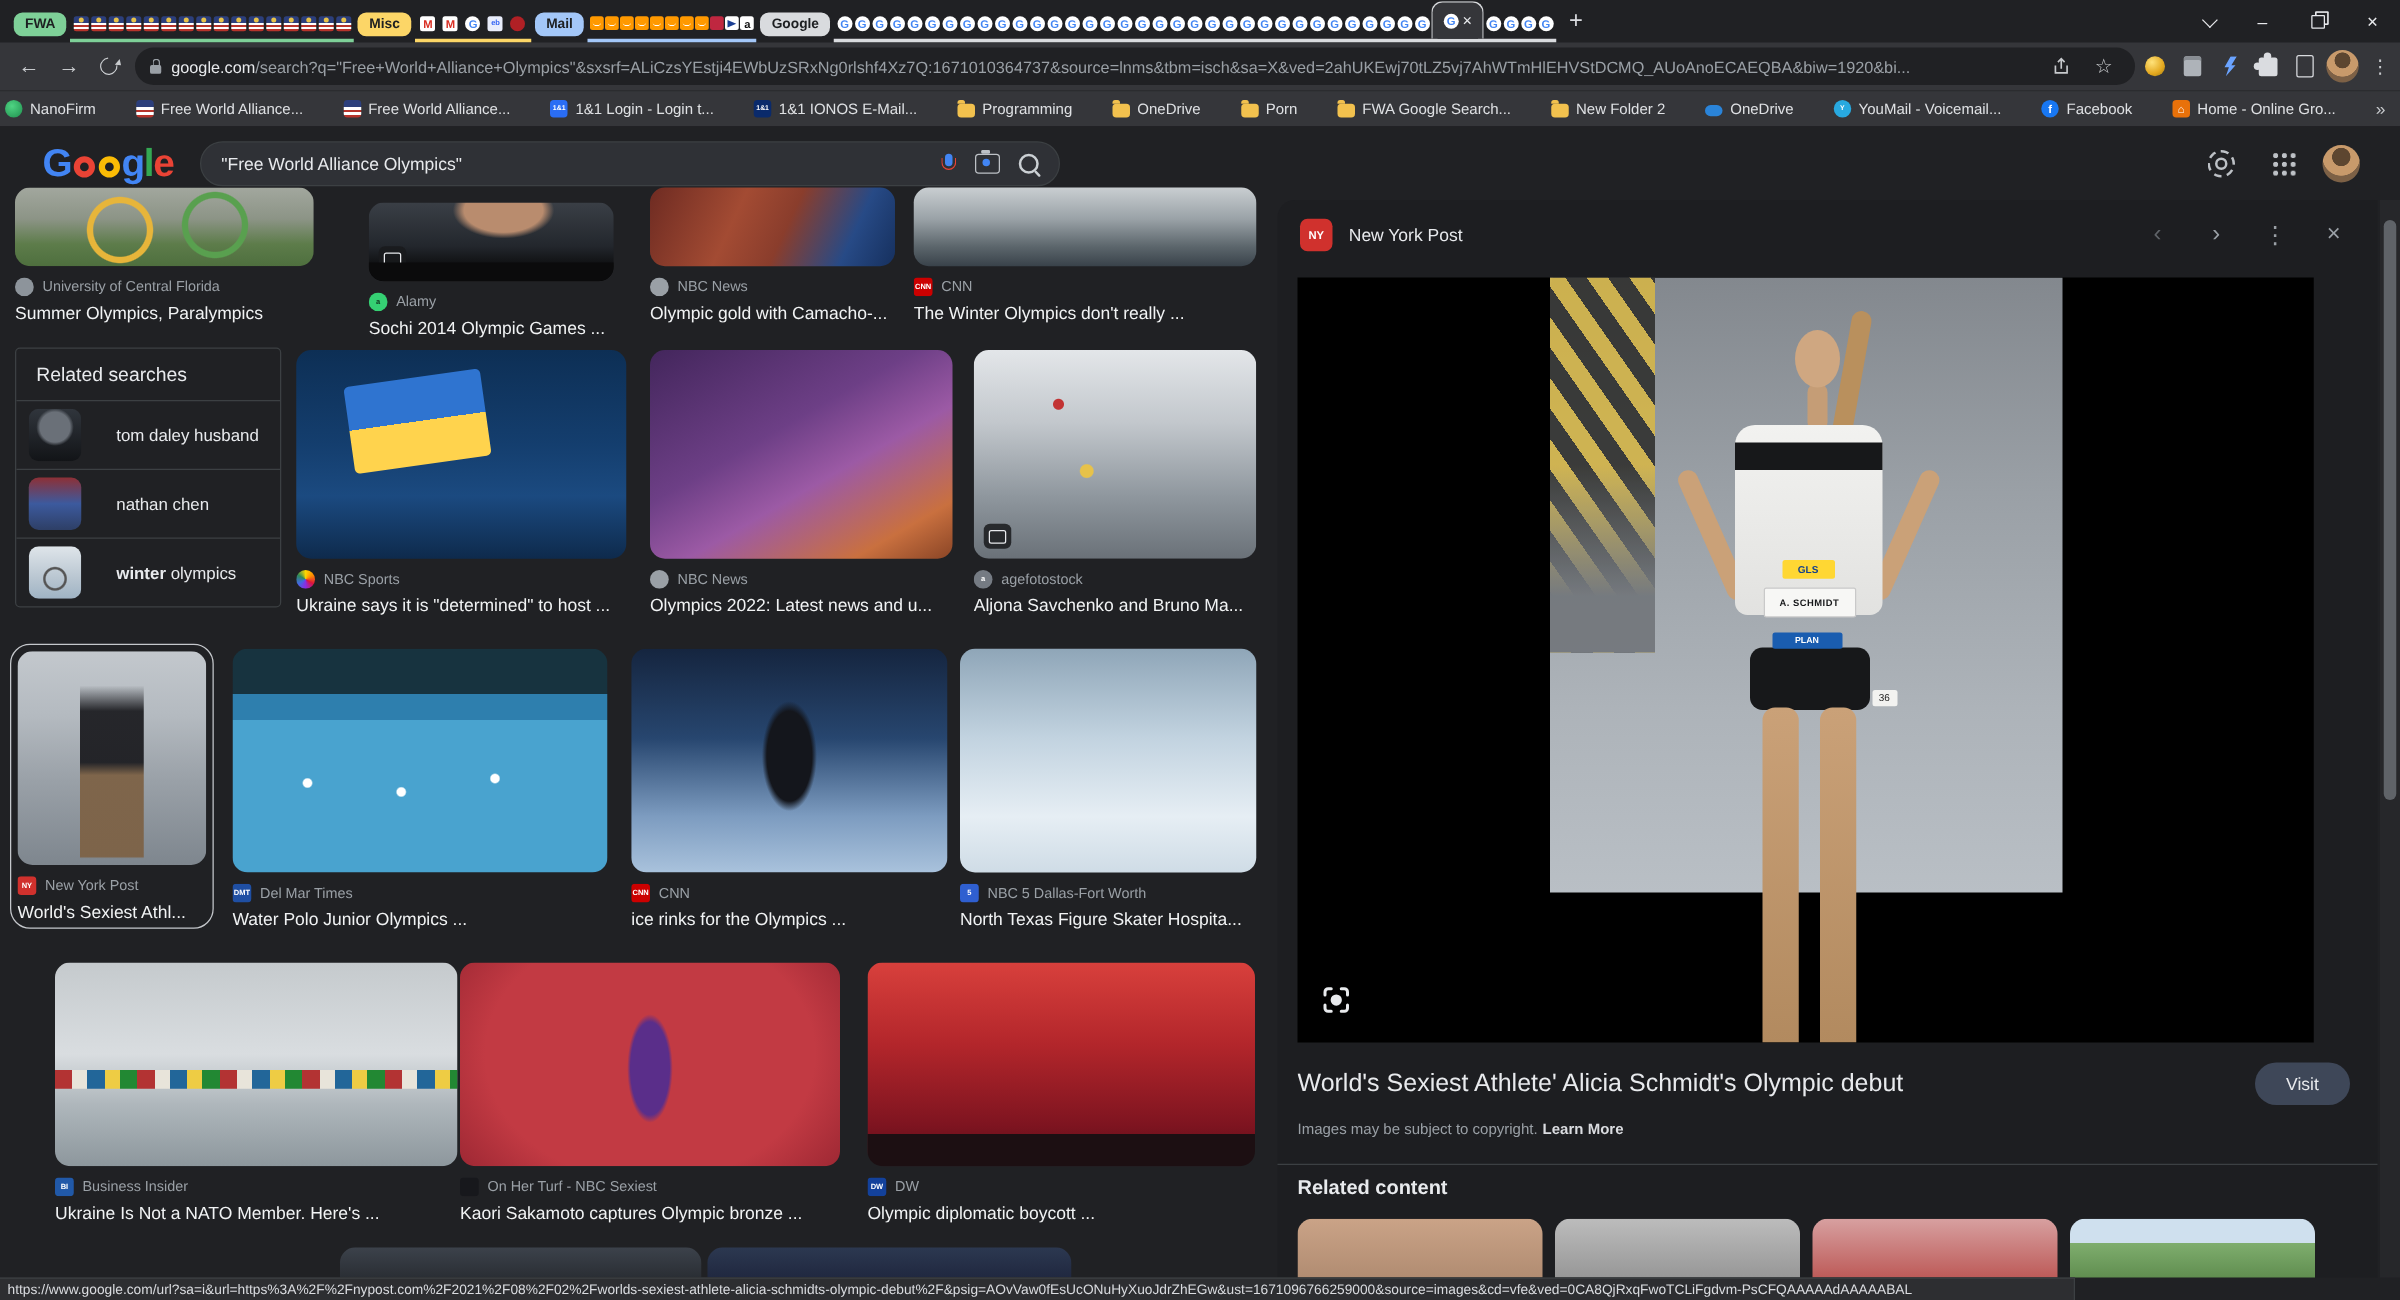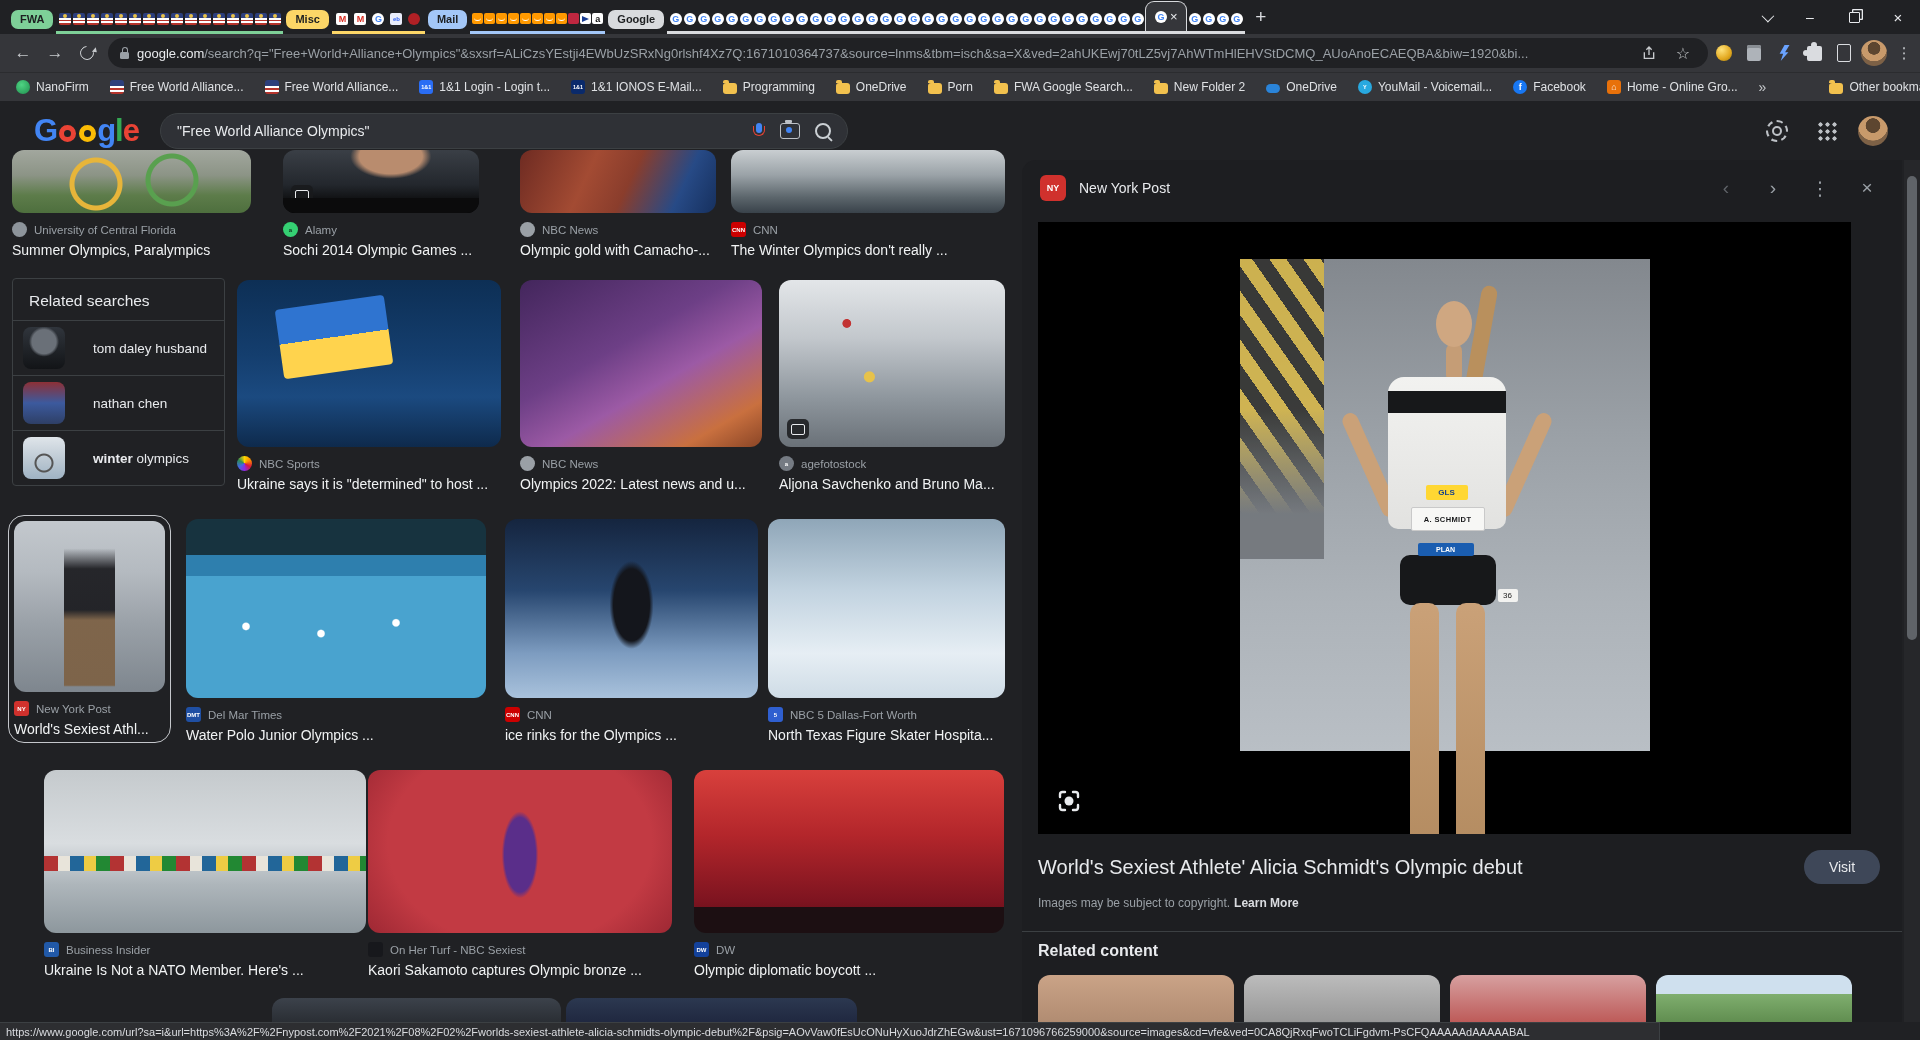--- a/index.html
+++ b/index.html
@@ -61,21 +61,21 @@
   .ext-docs{width:14px;height:16px;background:#aeb3b9;border-radius:2px;box-shadow:inset 0 3px 0 #888d93;}
   .ext-flash{width:11px;height:16px;background:#6aa3ff;clip-path:polygon(55% 0,100% 0,60% 45%,90% 45%,20% 100%,42% 55%,10% 55%);}
   .ext-puzzle{width:15px;height:15px;background:#dadce0;border-radius:2px;position:relative;}
   .ext-puzzle::before{content:"";position:absolute;top:-4px;left:4.5px;width:6px;height:6px;border-radius:50%;background:#dadce0;}
   .ext-puzzle::after{content:"";position:absolute;left:-4px;top:4.5px;width:6px;height:6px;border-radius:50%;background:#dadce0;}
   .ext-device{width:12px;height:16px;border:1.6px solid #dadce0;border-radius:2px;}
   .avatar{width:26px;height:26px;border-radius:50%;background:radial-gradient(circle at 50% 32%,#5d4630 0 28%,#c89a6b 30% 58%,#7d6146 60% 100%);flex:none;}
   .kebab{color:#c7cacd;font-size:15px;}
 
   
-  #bookmarks{position:absolute;top:72px;left:0;right:0;height:28px;background:#35363a;border-top:1px solid #2b2c2f;display:flex;align-items:center;padding:0 16px;gap:21px;font-size:12px;color:#dfe1e4;}
+  #bookmarks{position:absolute;top:72px;left:0;right:0;height:28px;background:#35363a;border-top:1px solid #2b2c2f;display:flex;align-items:center;padding:0 4px;gap:32px;font-size:12px;color:#dfe1e4;}
   .bm{display:flex;align-items:center;gap:6px;white-space:nowrap;}
   .bm i{width:14px;height:14px;border-radius:3px;flex:none;display:inline-flex;align-items:center;justify-content:center;font-size:5.5px;font-weight:700;color:#fff;}
   .bm-green{background:radial-gradient(circle at 40% 35%,#4fd483,#1f8f4e);border-radius:50%!important;}
   .bm-flag{background:linear-gradient(180deg,#2c3f7c 0 42%,#fff 42% 56%,#b6342c 56% 70%,#fff 70% 84%,#b6342c 84%);}
   .bm-one1{background:#2a6df4;}
   .bm-one2{background:#0a2a6b;}
   .bm-folder{background:#f2c14e;position:relative;border-radius:2px;height:11px!important;margin-top:2px;}
   .bm-folder::before{content:"";position:absolute;top:-3px;left:0;width:6px;height:3px;background:#f2c14e;border-radius:2px 2px 0 0;}
   .bm-onedrive{background:#2a84d9;border-radius:6px!important;height:9px!important;margin-top:2px;}
   .bm-youmail{background:#28a9e0;border-radius:50%!important;}
@@ -154,21 +154,21 @@
   .rc-label b{font-weight:700;}
 
   
   #panel{position:absolute;left:1022px;top:160px;width:880px;height:862px;background:#1d1e21;border-radius:14px 0 0 0;}
   #p-head{height:56px;display:flex;align-items:center;padding:0 18px;gap:13px;}
   #p-src-ico{width:26px;height:26px;border-radius:6px;background:#d0312d;color:#fff;font-weight:700;font-size:9px;display:flex;align-items:center;justify-content:center;flex:none;}
   #p-src-name{font-size:14px;color:#e8eaed;flex:1;}
   .p-ctl{width:34px;height:34px;display:flex;align-items:center;justify-content:center;font-size:19px;color:#9aa0a6;flex:none;}
   .p-ctl.dim{color:#5f6368;}
   #p-stage{position:absolute;left:16px;top:62px;width:813px;height:612px;background:#000;display:flex;justify-content:center;overflow:hidden;}
-  #photo{position:relative;width:410px;height:492px;background:linear-gradient(105deg,rgba(255,255,255,.14) 0 2px,transparent 2px 46px),linear-gradient(180deg,#83888e 0%,#9aa0a6 35%,#adb3b9 70%,#b9bfc5 100%);margin-top:37px;}
+  #photo{position:relative;width:410px;height:492px;background:linear-gradient(105deg,rgba(255,255,255,.14) 0 2px,transparent 2px 46px),linear-gradient(180deg,#83888e 0%,#9aa0a6 35%,#adb3b9 70%,#b9bfc5 100%);}
   #barrier{position:absolute;left:0;top:0;width:84px;height:300px;background:repeating-linear-gradient(55deg,#d9b845 0 14px,#2b2b28 14px 28px);opacity:.85;}
   #barrier::after{content:"";position:absolute;left:0;top:150px;width:84px;height:150px;background:linear-gradient(180deg,transparent,#6e7277 70%);}
   .ath{position:absolute;border-radius:8px;}
   #ath-hair{left:232px;top:26px;width:16px;height:122px;background:#b9905d;transform:rotate(10deg);border-radius:8px;}
   #ath-head{left:196px;top:42px;width:36px;height:46px;border-radius:50%;background:#cfa781;}
   #ath-neck{left:206px;top:84px;width:16px;height:40px;background:#c59d76;}
   #ath-arm-l{left:122px;top:150px;width:16px;height:112px;background:#caa178;transform:rotate(-24deg);border-radius:8px;}
   #ath-arm-r{left:276px;top:150px;width:16px;height:112px;background:#caa178;transform:rotate(24deg);border-radius:8px;}
   #ath-torso{left:148px;top:118px;width:118px;height:152px;background:linear-gradient(#f2f2f0,#e2e2e0);border-radius:16px 16px 10px 10px;}
   #ath-torso::before{content:"";position:absolute;left:0;right:0;top:14px;height:22px;background:#17181a;}
@@ -577,21 +577,21 @@
           </div>
         </div>
         <figcaption>
           <div class="src-line">
             <span class="src-ico round" style="background: rgb(141, 148, 155); color: rgb(48, 52, 58);"></span>
             <span>University of Central Florida</span>
           </div>
           <div class="ttl">Summer Olympics, Paralympics</div>
         </figcaption>
       </figure>
-      <figure class="tile t2" style="margin:0">
+      <figure class="tile t2" style="margin:12px">
         <div style="position:relative" class="has-badge">
           <div class="thumb">
             <span class="badge"></span>
           </div>
         </div>
         <figcaption>
           <div class="src-line">
             <span class="src-ico round" style="background: rgb(53, 208, 115); color: rgb(16, 51, 31);">a</span>
             <span>Alamy</span>
           </div>

